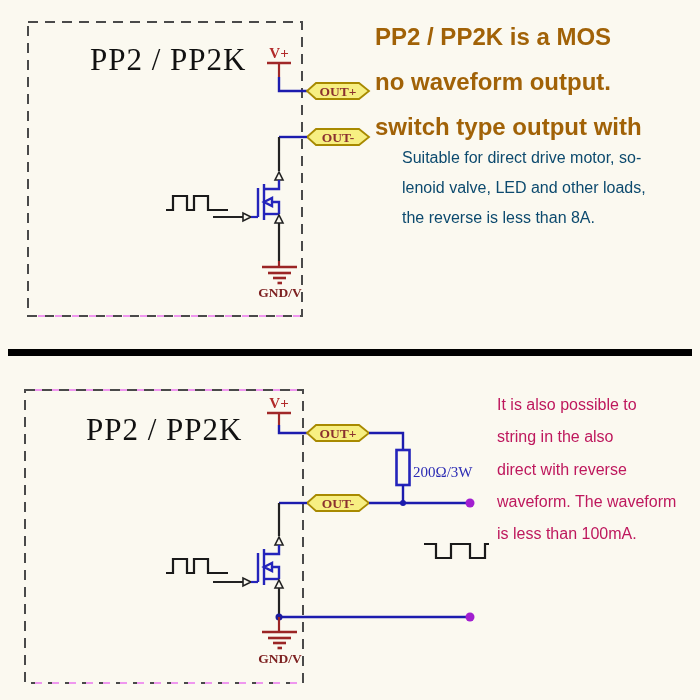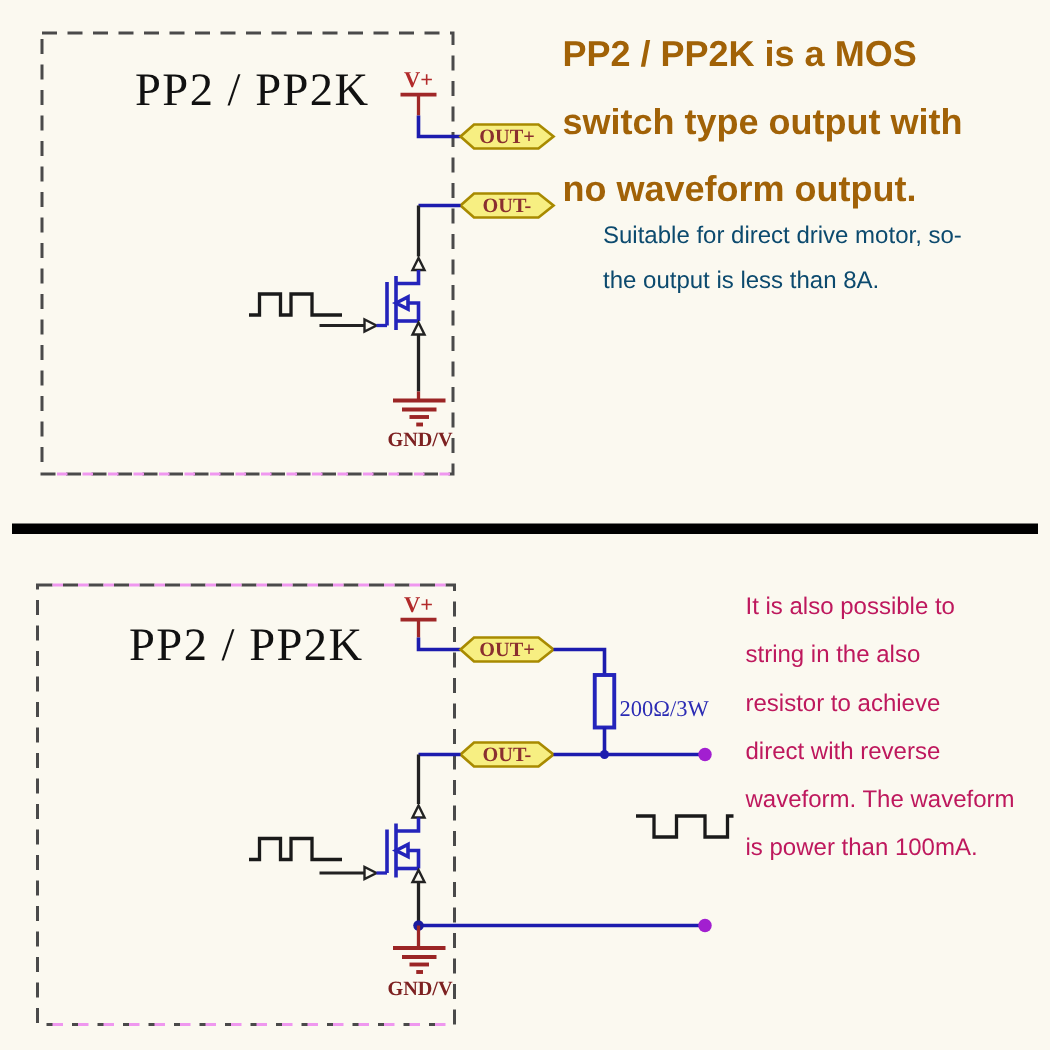--- a/index.html
+++ b/index.html
@@ -187,33 +187,33 @@
     <text class="gnd-text" x="280" y="308">GND/V</text>
 
     <path d="M424,189 h12 v14 h15 v-14 h19 v14 h15 v-14 h4" fill="none" stroke="#1a1a1a" stroke-width="2.2"></path>
   </svg>
 
   <div class="panel-title title-top">PP2 / PP2K</div>
   <div class="panel-title title-bottom">PP2 / PP2K</div>
 
   <div class="heading-red">
     <div>PP2 / PP2K is a MOS</div>
+    <div>no waveform output.</div>
     <div>switch type output with</div>
-    <div>no waveform output.</div>
   </div>
 
   <div class="body-top">
     <div>Suitable for direct drive motor, so-</div>
-    <div>the output is less than 8A.</div>
+    <div>lenoid valve, LED and other loads,</div>
+    <div>the reverse is less than 8A.</div>
   </div>
 
   <div class="divider"></div>
 
   <div class="body-bottom">
     <div>It is also possible to</div>
     <div>string in the also</div>
-    <div>resistor to achieve</div>
     <div>direct with reverse</div>
     <div>waveform. The waveform</div>
-    <div>is power than 100mA.</div>
+    <div>is less than 100mA.</div>
   </div>
 
 </div>
 
 </body></html>

